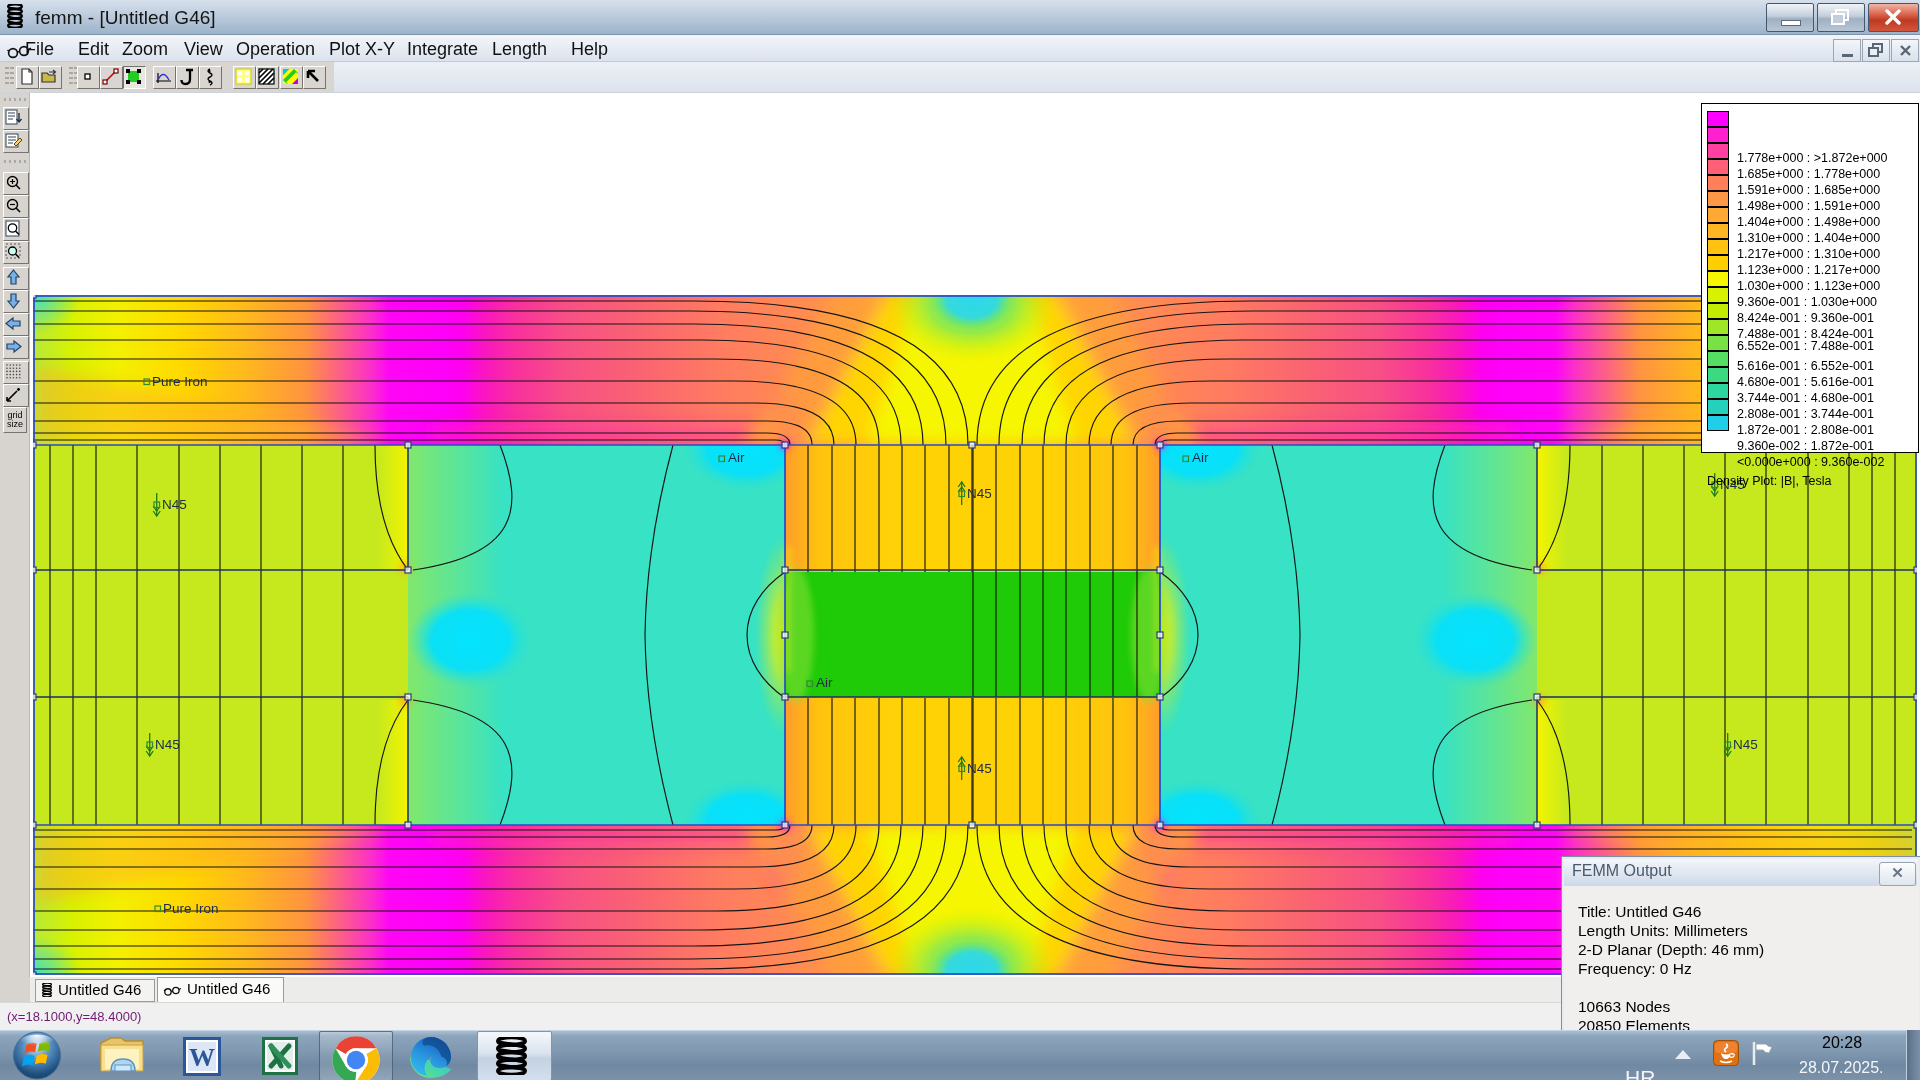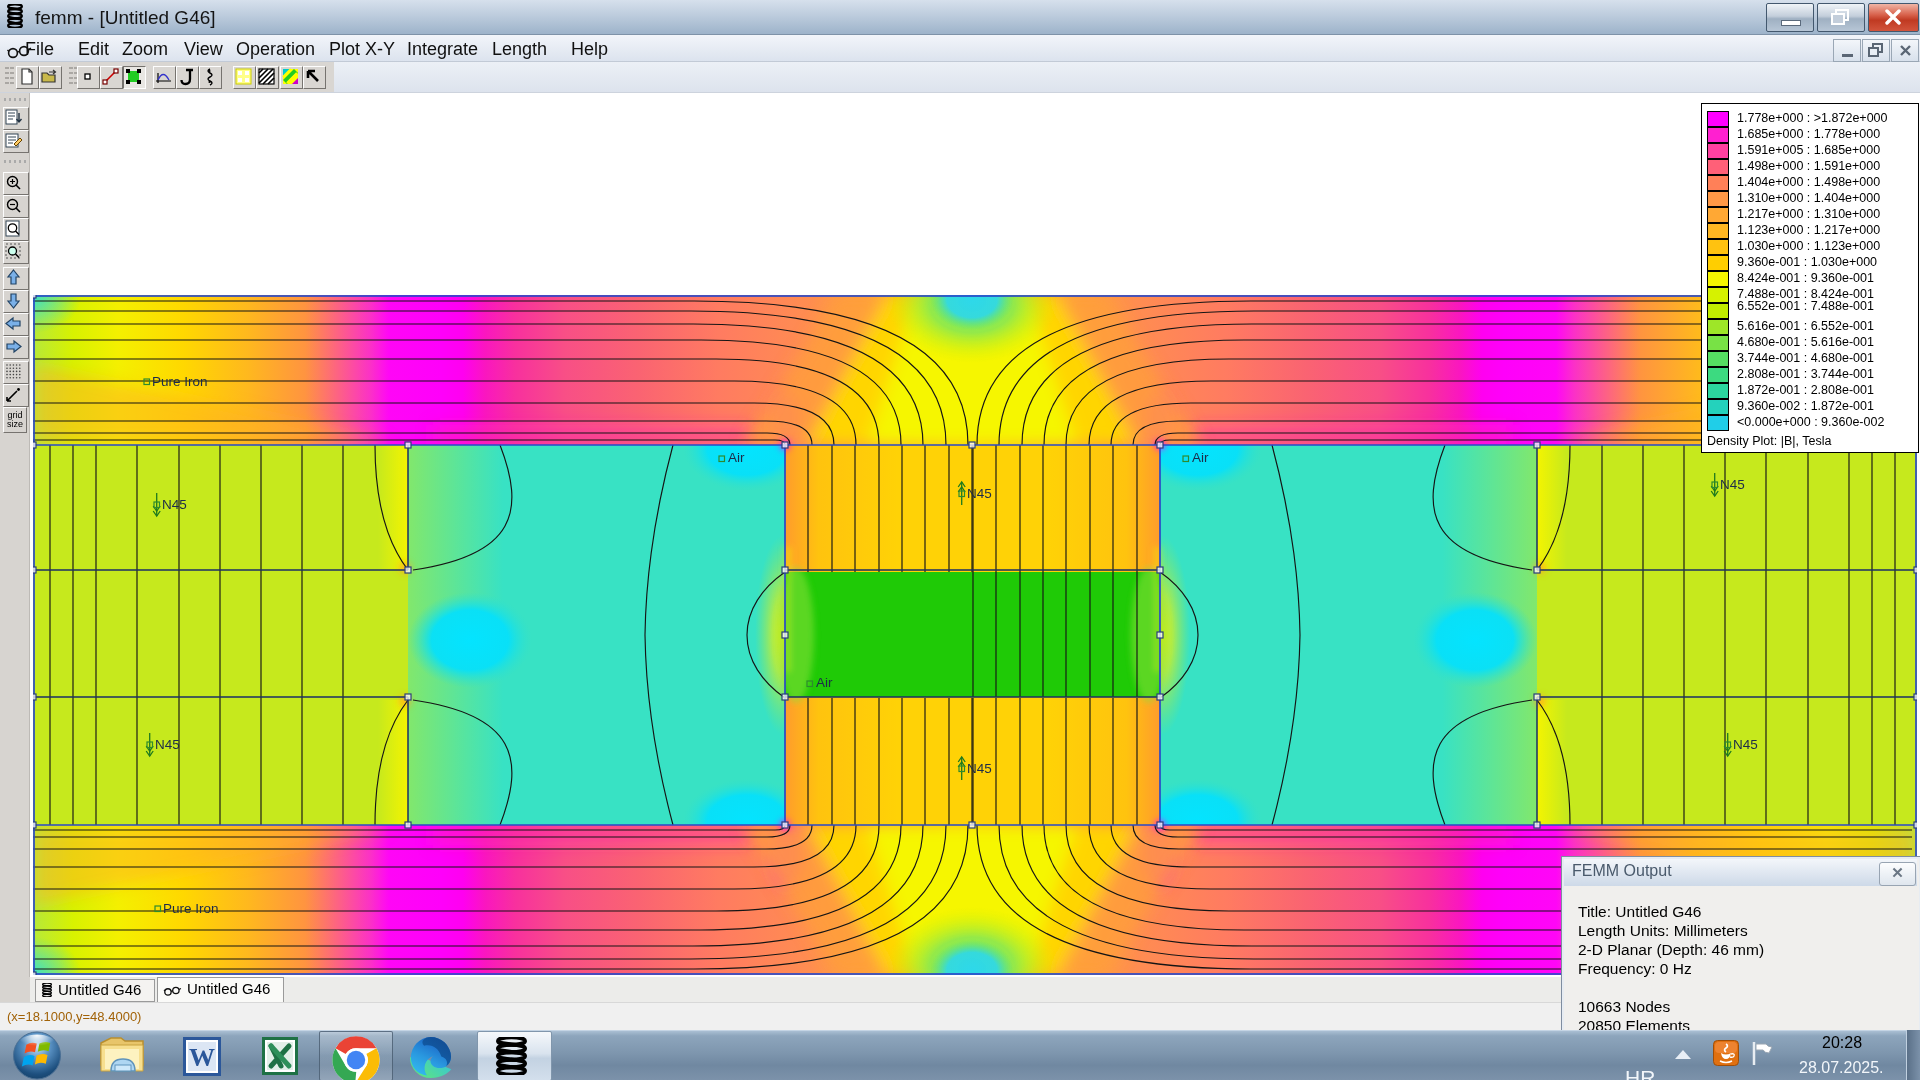--- a/index.html
+++ b/index.html
@@ -19,35 +19,35 @@
   .grip{position:absolute;top:67px;width:4px;height:20px;
     background:repeating-linear-gradient(#aaa7a3 0 2px,#d9d6d2 2px 5px);}
   #sidebar{left:0;top:93px;width:30px;height:909px;background:#d7d4d0;border-right:1px solid #bdbab6;box-sizing:border-box;}
   .sbtn{position:absolute;left:3px;width:24px;height:21px;background:#d7d4d0;
     border-top:1px solid #fdfdfd;border-left:1px solid #fdfdfd;
     border-right:1px solid #76736f;border-bottom:1px solid #76736f;}
   #canvas{left:30px;top:93px;width:1890px;height:884px;background:#ffffff;}
   #plot{left:33px;top:295px;width:1884px;height:680px;}
   #legend{left:1701px;top:103px;width:216px;height:348px;background:#fff;border:1px solid #000;}
   .sw{position:absolute;left:5px;width:20px;height:14px;border:1px solid #000;}
-  .swt{position:absolute;left:35px;font-size:12.5px;color:#000;white-space:nowrap;}
+  .swt{position:absolute;left:35px;font-size:12.5px;color:#000;white-space:nowrap;margin-top:40px;}
   #femmout{left:1561px;top:856px;width:359px;height:224px;background:#f0efed;
     border:1px solid #7f8da0;outline:2px solid #e7ecf2;outline-offset:-3px;}
   #fo-title{left:1564px;top:859px;width:353px;height:27px;
     background:linear-gradient(#f3f6fa,#cdd9e8);}
   #fo-close{left:1879px;top:862px;width:35px;height:22px;
     background:linear-gradient(#fcfdfe,#dfe6ee);border:1px solid #98a4b2;border-radius:3px;
     color:#6a7684;font-size:15px;text-align:center;line-height:20px;font-weight:bold;}
   .fol{position:absolute;left:1578px;font-size:15.5px;color:#000;white-space:nowrap;}
   #tabbar{left:30px;top:977px;width:1890px;height:25px;background:#ececea;}
   #sb-low{left:0;top:977px;width:30px;height:25px;background:#d7d4d0;}
   .tab{position:absolute;height:21px;background:#f4f3f1;border:1px solid #9a9a9a;
     font-size:15px;color:#000;}
   #statusbar{left:0;top:1002px;width:1920px;height:28px;background:#f0f0f0;border-top:1px solid #d8d8d8;box-sizing:border-box;}
-  #statusbar span{position:absolute;left:7px;top:6px;font-size:13px;color:#a16207;}
+  #statusbar span{position:absolute;left:7px;top:6px;font-size:13px;color:#701a75;}
   #taskbar{left:0;top:1030px;width:1920px;height:50px;
     background:linear-gradient(#aabfd3 0%,#8da5bc 10%,#7e96ae 45%,#7088a1 70%,#7c92aa 100%);
     border-top:1px solid #c4d4e4;box-sizing:border-box;}
   .wbtn{position:absolute;top:3px;height:27px;border:1px solid #43586e;border-radius:2px;}
   .mdibtn{position:absolute;top:39px;height:21px;width:26px;background:linear-gradient(#f3f6fa,#d8e1ec);
     border:1px solid #9aa7b5;color:#5a6674;text-align:center;}
 </style></head>
 <body>
 <div class="abs" id="menubar"></div>
 <div class="menuitem" style="left:25px">File</div>
@@ -537,21 +537,21 @@
       <rect x="1692" y="447" width="5.5" height="5.5" fill="none" stroke="#2e8b2e" stroke-width="1.2"></rect>
       <text x="1700" y="454">N45</text>
 </g>
   </svg>
 <div class="abs" id="legend">
 <div class="sw" style="top:7px;background:#FF00FF"></div>
 <div class="swt" style="top:7px">1.778e+000 : &gt;1.872e+000</div>
 <div class="sw" style="top:23px;background:#FF20D0"></div>
 <div class="swt" style="top:23px">1.685e+000 : 1.778e+000</div>
 <div class="sw" style="top:39px;background:#FF40A0"></div>
-<div class="swt" style="top:39px">1.591e+005 : 1.685e+000</div>
+<div class="swt" style="top:39px">1.591e+000 : 1.685e+000</div>
 <div class="sw" style="top:55px;background:#FF6078"></div>
 <div class="swt" style="top:55px">1.498e+000 : 1.591e+000</div>
 <div class="sw" style="top:71px;background:#FF8058"></div>
 <div class="swt" style="top:71px">1.404e+000 : 1.498e+000</div>
 <div class="sw" style="top:87px;background:#FF9846"></div>
 <div class="swt" style="top:87px">1.310e+000 : 1.404e+000</div>
 <div class="sw" style="top:103px;background:#FFA834"></div>
 <div class="swt" style="top:103px">1.217e+000 : 1.310e+000</div>
 <div class="sw" style="top:119px;background:#FFB622"></div>
 <div class="swt" style="top:119px">1.123e+000 : 1.217e+000</div>

